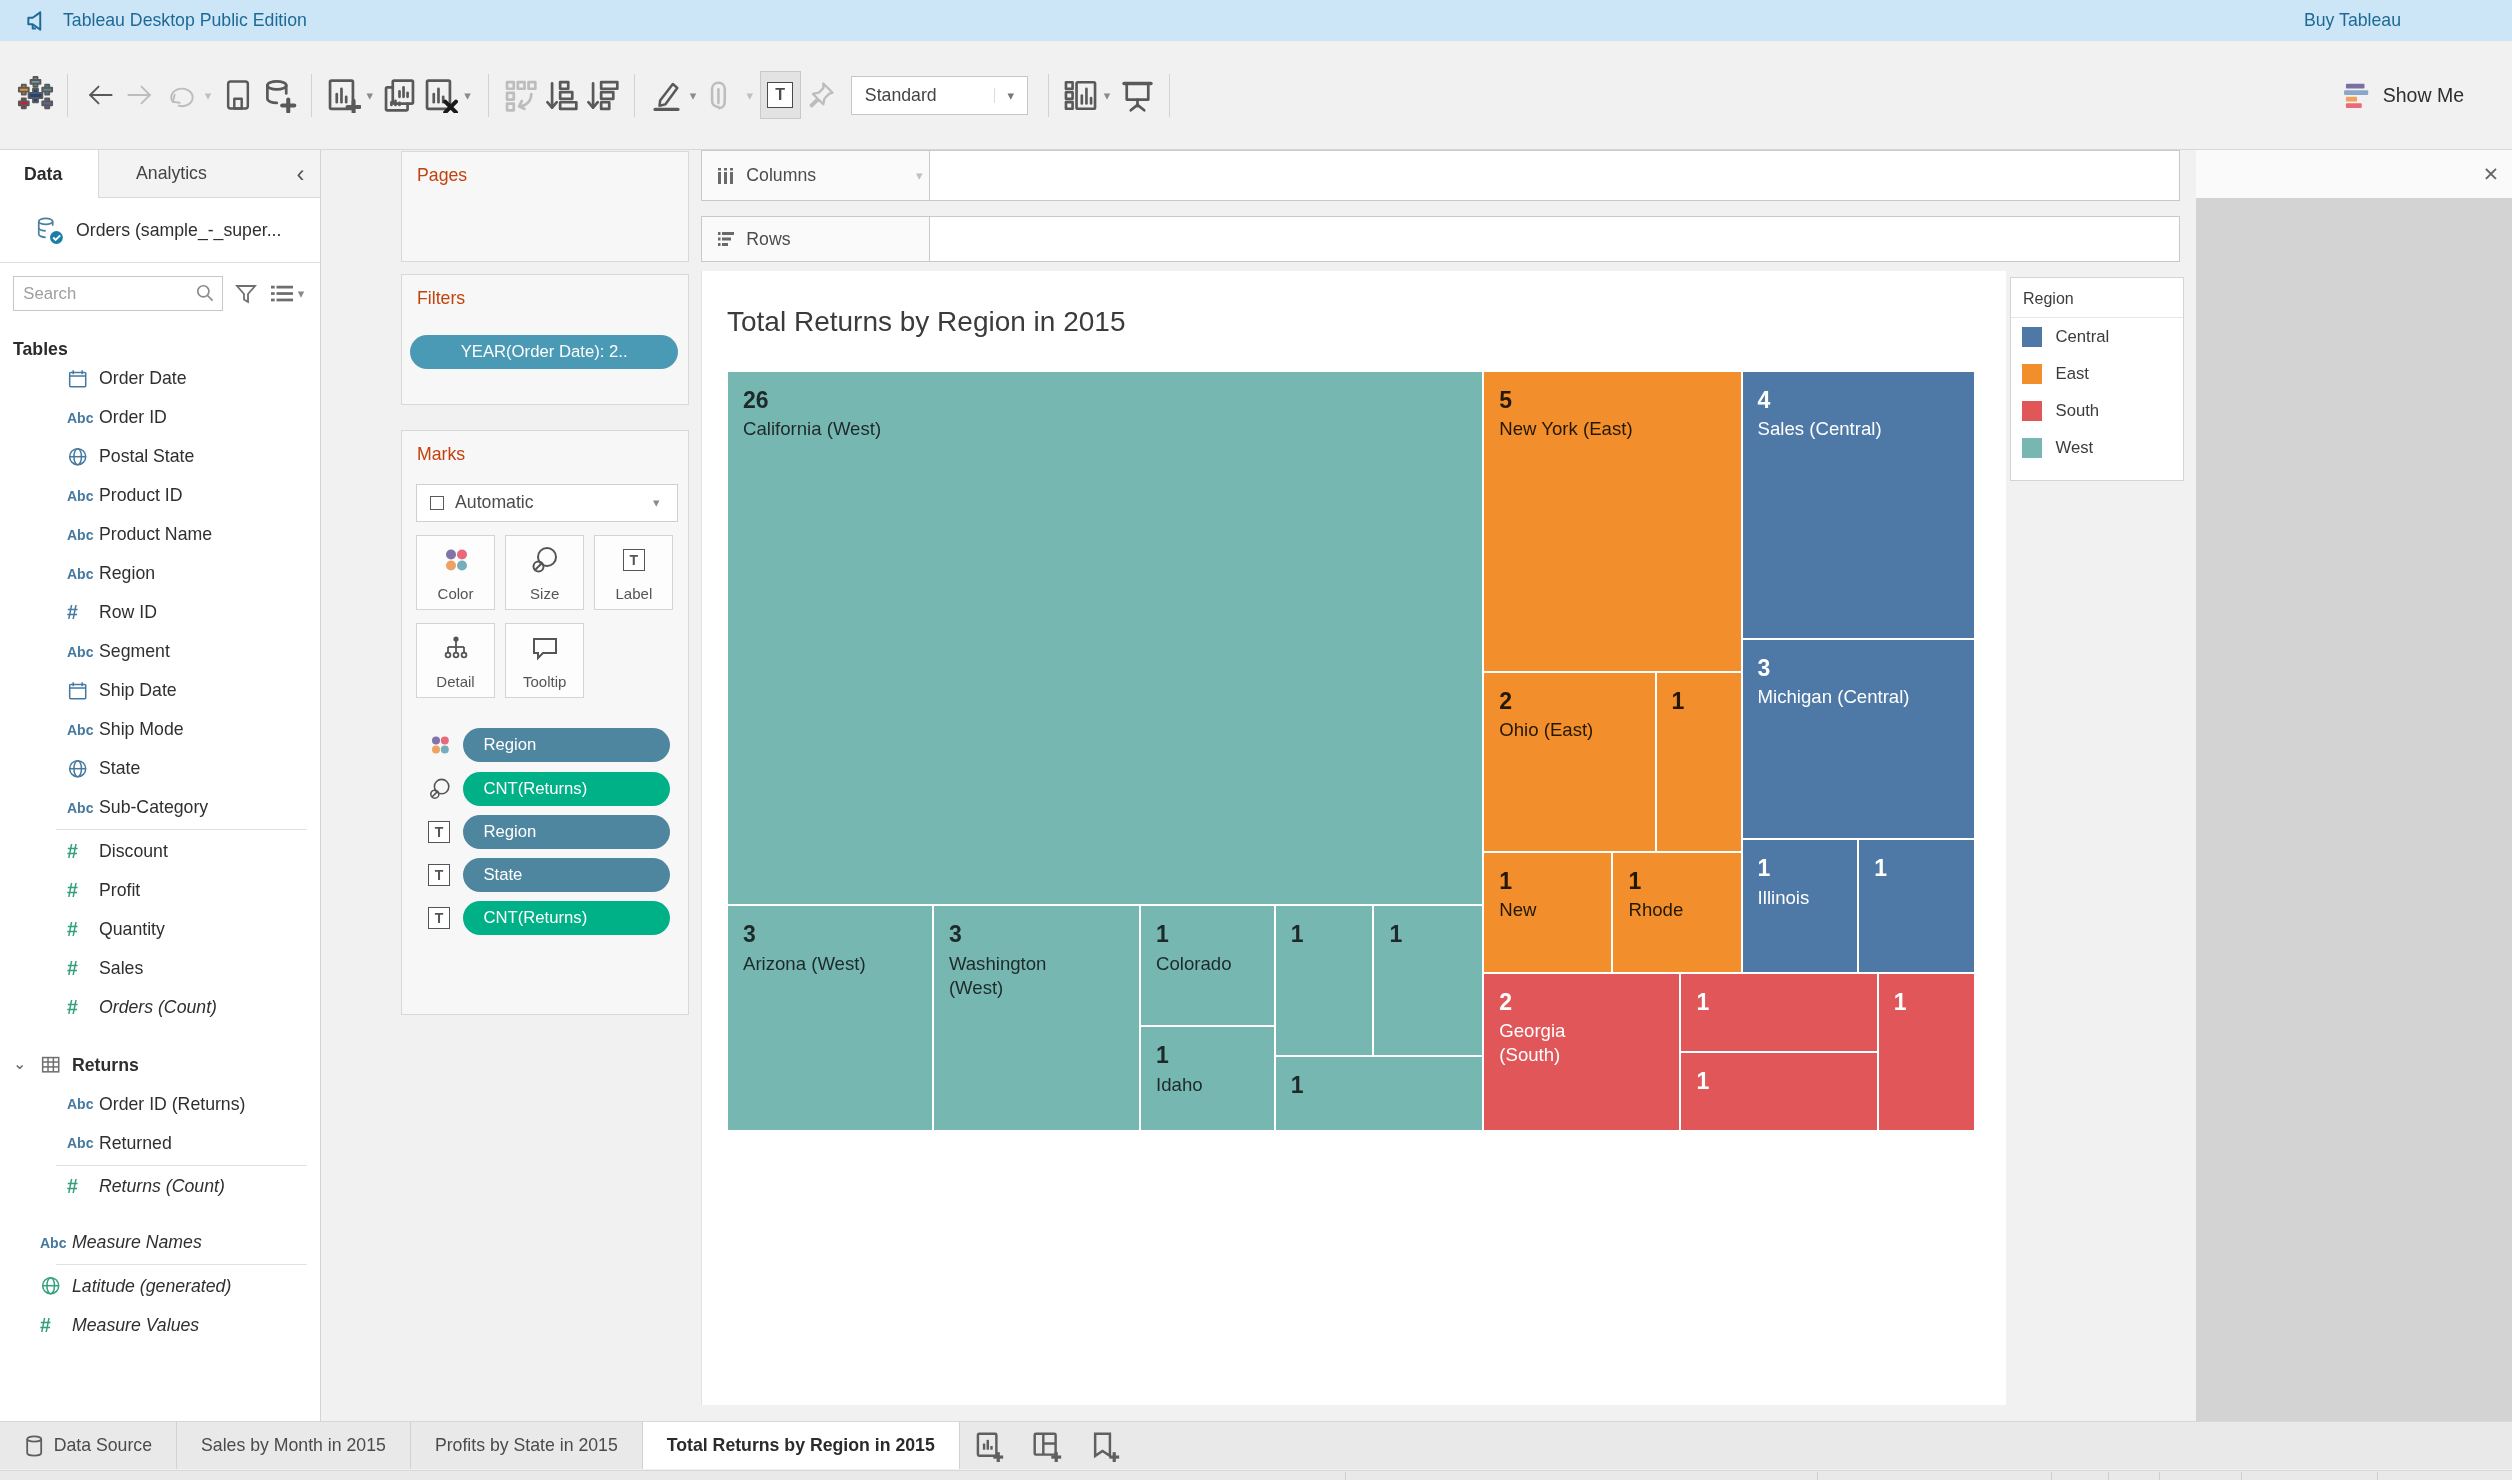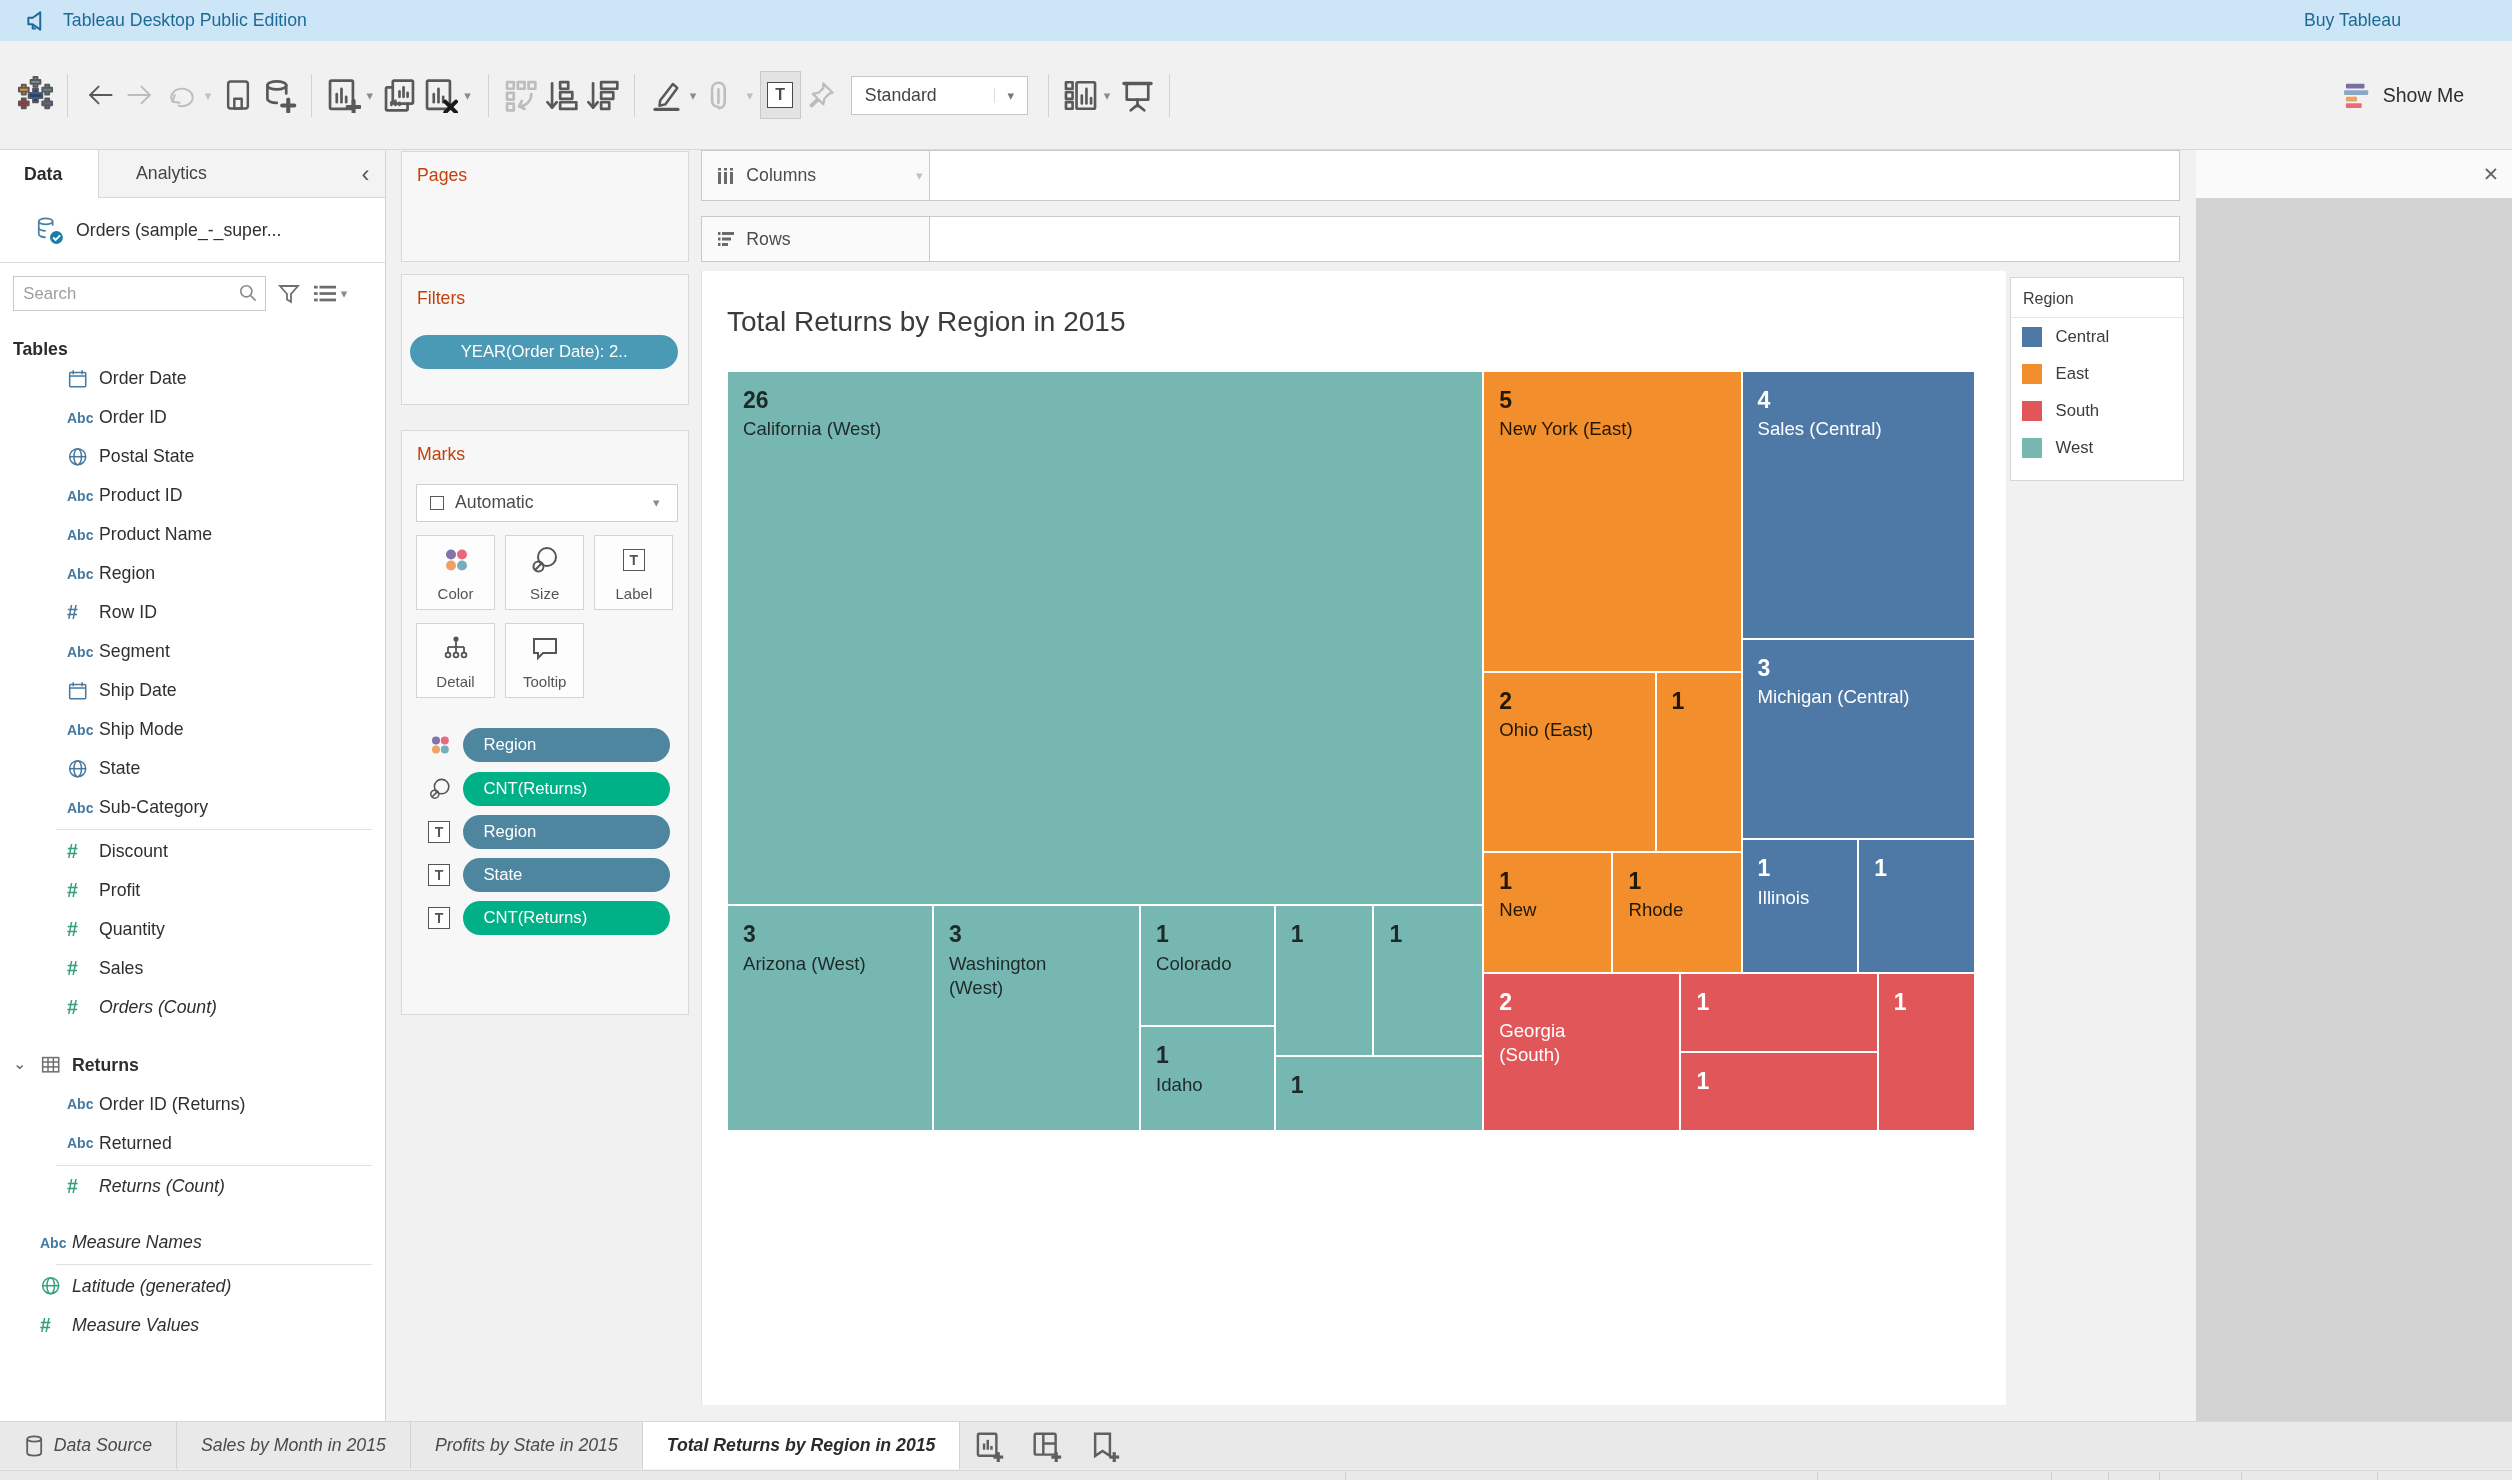--- a/index.html
+++ b/index.html
@@ -21,21 +21,21 @@
   .sep { width:0.9px; height:43px; background:#d2d2d2; margin:0 11px; flex:none; }
   .tbtn-active { background:#e3e3e3; border:0.9px solid #c9c9c9; }
   .tbox { display:inline-flex; align-items:center; justify-content:center; width:26px; height:26px; border:1.9px solid #4a4a4a; color:#4a4a4a; font-size:16px; font-weight:bold; background:#fff; }
   .combo { display:flex; align-items:center; width:177px; height:39px; border:0.9px solid #c6c6c6; background:#fff; margin:0 9.3px; }
   .combo .cv { flex:1; padding-left:13px; font-size:17.7px; color:#444; }
   .combo .cc { width:33px; text-align:center; border-left:0.9px solid #ddd; color:#777; font-size:13px; }
   .showme { margin-left:auto; margin-right:48px; display:flex; align-items:center; cursor:pointer; }
   .showme .lbl { font-size:19.5px; color:#2e2e2e; margin-left:9.3px; }
 
   
-  .sidebar { position:absolute; left:0; top:150px; width:386px; height:1272px; background:#fff; border-right:0.9px solid #d4d4d4; }
+  .sidebar { position:absolute; left:0; top:150px; width:321px; height:1272px; background:#fff; border-right:0.9px solid #d4d4d4; }
   .pane-tabs { display:flex; height:48px; }
   .pane-tab { display:flex; align-items:center; font-size:17.7px; }
   .pane-tab.data { width:98px; padding-left:24px; font-weight:bold; color:#2b2b2b; background:#fff; }
   .pane-tab.analytics { flex:1; padding-left:37px; color:#444; background:#f3f3f3; border-left:0.9px solid #d9d9d9; border-bottom:0.9px solid #d9d9d9; }
   .pane-collapse { width:39px; background:#f3f3f3; border-bottom:0.9px solid #d9d9d9; display:flex; align-items:center; justify-content:center; color:#555; font-size:24px; cursor:pointer; }
   .ds-row { height:65px; display:flex; align-items:center; padding-left:35px; border-bottom:0.9px solid #dcdcdc; }
   .ds-row .ds-name { font-size:17.7px; color:#2f2f2f; margin-left:11px; white-space:nowrap; overflow:hidden; }
   .search-row { display:flex; align-items:center; padding:13px 9.3px 7.4px 13px; }
   .search-box { position:relative; width:253px; height:35px; }
   .search-box input { width:100%; height:100%; border:0.9px solid #c8c8c8; font-family:inherit; font-size:16.7px; padding:0 33px 0 9.3px; color:#333; background:#fff; }
@@ -809,21 +809,21 @@
     </div>
 </div>
 
 <div class="rpanel">
   <div class="rp-hd">
     <span class="close-x">✕</span>
   </div>
 </div>
 
 <div class="tabbar">
-  <span style="display:flex;font-style:italic;">
+  <span style="display:flex;">
       <span class="sheet-tab">
         <svg width="20.4" height="22" viewBox="0 0 20 22" fill="none" stroke="#5f5f5f" stroke-width="1.8">
           <ellipse cx="10" cy="4" rx="7" ry="2.6"></ellipse>
           <path d="M3 4 v14 c0 1.4 3.1 2.6 7 2.6 s7-1.2 7-2.6 V4"></path>
         </svg>
         <span>Data Source</span>
       </span>
       <span class="sheet-tab">
         <span>Sales by Month in 2015</span>
       </span>

